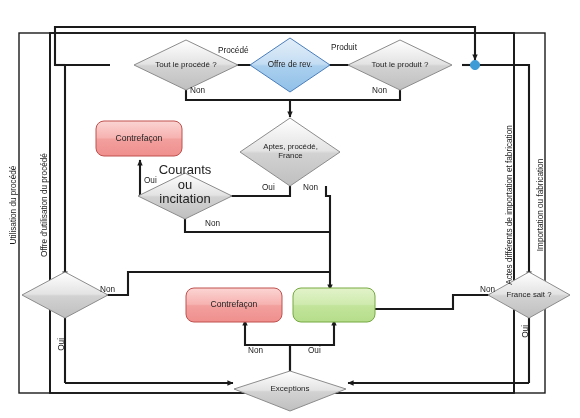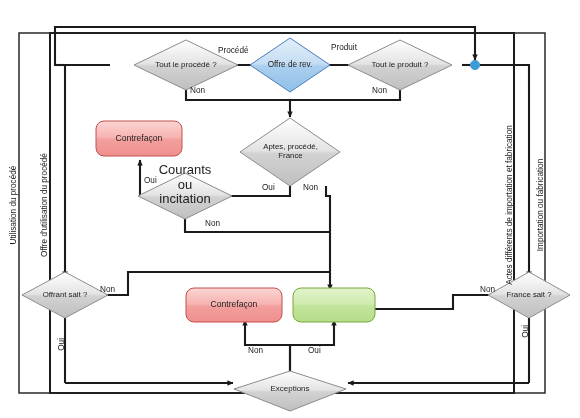--- a/index.html
+++ b/index.html
@@ -131,21 +131,20 @@
     </g>
 
     <circle cx="475" cy="65" r="4.6" fill="#3f9bd6" stroke="#3f9bd6"></circle>
   </svg>
 
   <div class="nodeLbl" style="left:258px;top:50px;width:64px;height:30px;font-size:8.2px;">Offre de rev.</div>
   <div class="nodeLbl" style="left:154px;top:48px;width:64px;height:34px;font-size:8px;">Tout le procédé ?</div>
   <div class="nodeLbl" style="left:368px;top:48px;width:64px;height:34px;font-size:8px;">Tout le produit ?</div>
   <div class="nodeLbl" style="left:262px;top:131px;width:57px;height:42px;font-size:7.8px;">Aptes, procédé, France</div>
   <div class="nodeLbl" style="left:156px;top:168px;width:58px;height:34px;font-size:13px;">Courants ou incitation</div>
-  <div class="nodeLbl" style="left:38px;top:282px;width:54px;height:26px;font-size:7.8px;">Offrant sait ?</div>
   <div class="nodeLbl" style="left:504px;top:282px;width:50px;height:26px;font-size:7.8px;">France sait ?</div>
   <div class="nodeLbl" style="left:254px;top:381px;width:72px;height:16px;font-size:8px;">Exceptions</div>
   <div class="nodeLbl" style="left:96px;top:121px;width:86px;height:35px;font-size:8.6px;">Contrefaçon</div>
   <div class="nodeLbl" style="left:186px;top:288px;width:96px;height:34px;font-size:8.6px;">Contrefaçon</div>
 
 
   <div class="edgeLbl" style="left:218px;top:47px;">Procédé</div>
   <div class="edgeLbl" style="left:331px;top:44px;">Produit</div>
   <div class="edgeLbl" style="left:190px;top:87px;">Non</div>
   <div class="edgeLbl" style="left:372px;top:87px;">Non</div>

